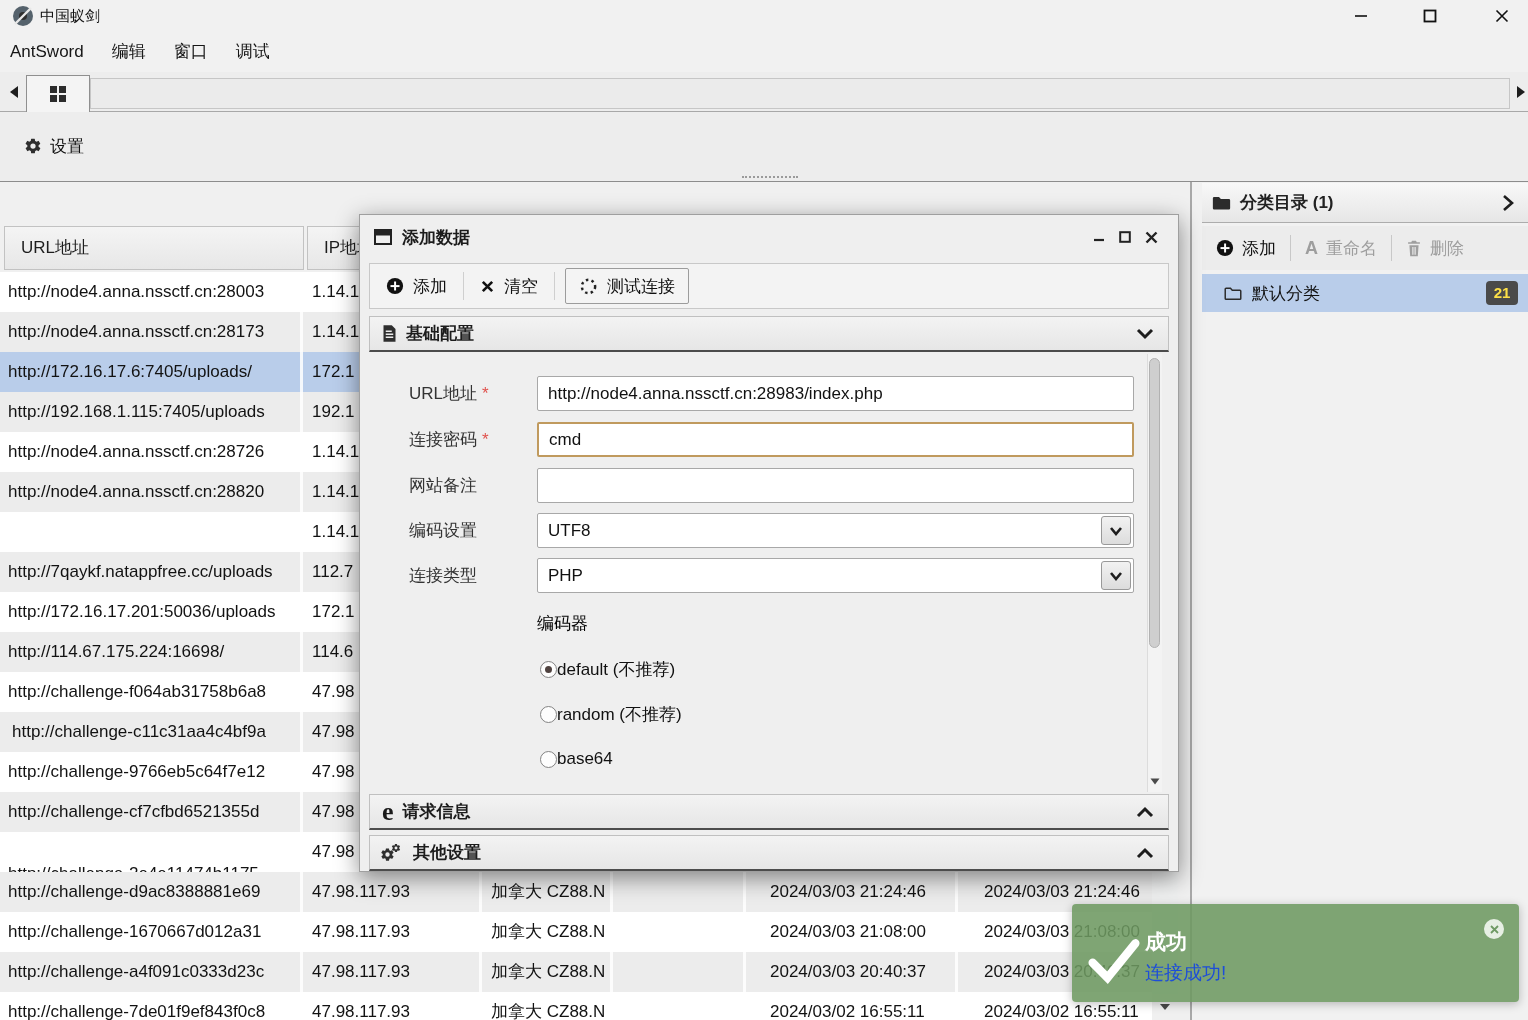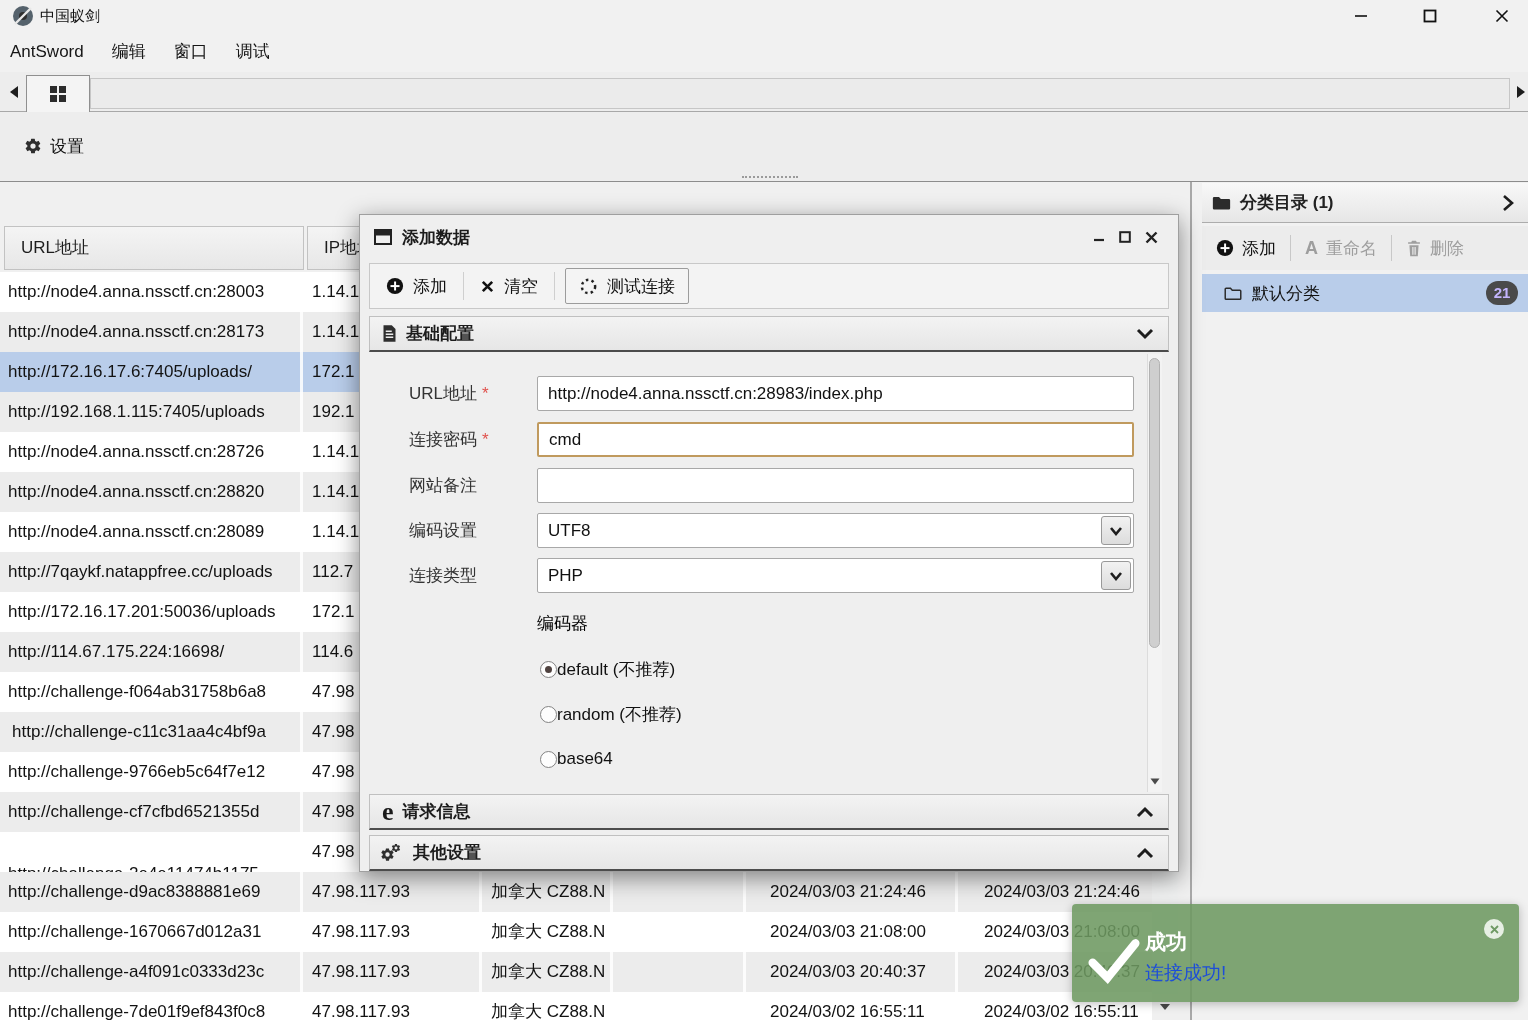--- a/index.html
+++ b/index.html
@@ -49,21 +49,21 @@
   .vscroll-down { left:1152px; top:994px; width:26px; height:26px; background:#f0f0f0; display:flex; align-items:center; justify-content:center; }
 
   
   .sidebar { left:1190px; top:182px; width:338px; height:838px; background:#f1f1f1; border-left:2px solid #a8a8a8; }
   .side-toolbar { left:1202px; top:226px; width:326px; height:44px; background:#ececec; display:flex; align-items:center; }
   .side-btn { display:flex; align-items:center; gap:8px; font-size:17px; padding:0 14px; height:32px; }
   .side-btn.enabled { color:#111; }
   .side-btn.disabled { color:#9e9e9e; }
   .side-sep { width:1px; height:26px; background:#c8c8c8; }
   .cat-item { left:1202px; top:274px; width:326px; height:38px; background:#b9cdea; display:flex; align-items:center; }
-  .cat-badge { position:absolute; right:10px; top:7px; min-width:32px; height:24px; background:#4a4a4a; color:#c4b5fd; border-radius:12px; font-size:15px; font-weight:bold; text-align:center; line-height:24px; padding:0 4px; }
+  .cat-badge { position:absolute; right:10px; top:7px; min-width:32px; height:24px; background:#4a4a4a; color:#fde047; border-radius:4px; font-size:15px; font-weight:bold; text-align:center; line-height:24px; padding:0 4px; }
 
   
   .dialog { left:359px; top:214px; width:820px; height:658px; background:#efefef; border:1px solid #9f9f9f; box-shadow:0 6px 22px rgba(0,0,0,0.45); }
   .dlg-titlebar { left:0; top:0; width:818px; height:44px; display:flex; align-items:center; }
   .dlg-title { font-size:17px; font-weight:bold; color:#1c1c1c; margin-left:10px; }
   .dlg-controls { margin-left:auto; display:flex; align-items:center; gap:14px; padding-right:20px; }
   .dlg-toolbar { left:9px; top:48px; width:800px; height:46px; background:#f3f3f3; border:1px solid #c8c8c8; display:flex; align-items:center; }
   .dlg-tbtn { display:flex; align-items:center; gap:9px; font-size:17px; color:#111; padding:0 16px; height:34px; }
   .dlg-tbtn.boxed { border:1px solid #9c9c9c; border-radius:2px; background:#f4f4f4; margin-left:10px; padding:0 13px; height:36px; }
   .dlg-sep { width:1px; height:28px; background:#cfcfcf; }
@@ -218,21 +218,20 @@
       </div>
       <div class="trow even" style="top: 200px;">
         <div class="tcell" style="left: 0px; width: 303px; padding-left: 8px;">http://node4.anna.nssctf.cn:28820</div>
         <div class="tcell" style="left: 306px; width: 176px; padding-left: 6px;">1.14.1</div>
         <div class="tcell" style="left: 485px; width: 128px; padding-left: 6px;"></div>
         <div class="tcell" style="left: 616px; width: 130px; padding-left: 6px;"></div>
         <div class="tcell" style="left: 749px; width: 209px; padding-left: 21px;"></div>
         <div class="tcell" style="left: 961px; width: 199px; padding-left: 23px;"></div>
       </div>
       <div class="trow odd" style="top: 240px;">
-        <div class="tcell" style="left: 0px; width: 303px; padding-left: 8px;">http://node4.anna.nssctf.cn:28089</div>
         <div class="tcell" style="left: 306px; width: 176px; padding-left: 6px;">1.14.1</div>
         <div class="tcell" style="left: 485px; width: 128px; padding-left: 6px;"></div>
         <div class="tcell" style="left: 616px; width: 130px; padding-left: 6px;"></div>
         <div class="tcell" style="left: 749px; width: 209px; padding-left: 21px;"></div>
         <div class="tcell" style="left: 961px; width: 199px; padding-left: 23px;"></div>
       </div>
       <div class="trow even" style="top: 280px;">
         <div class="tcell" style="left: 0px; width: 303px; padding-left: 8px;">http://7qaykf.natappfree.cc/uploads</div>
         <div class="tcell" style="left: 306px; width: 176px; padding-left: 6px;">112.7</div>
         <div class="tcell" style="left: 485px; width: 128px; padding-left: 6px;"></div>

